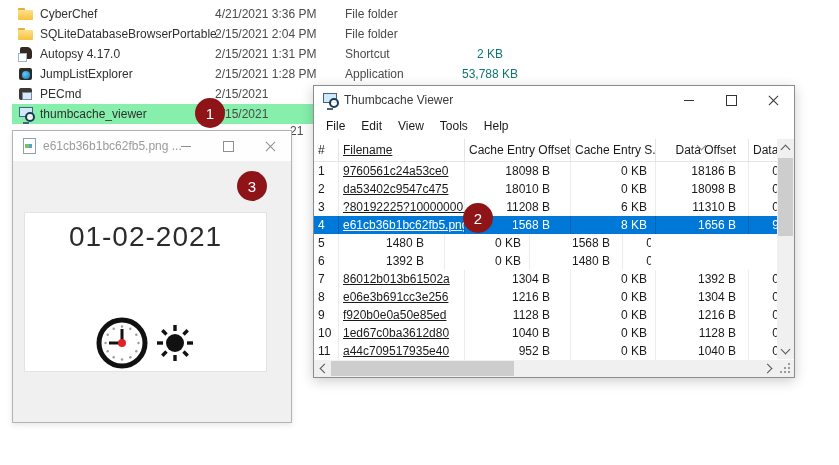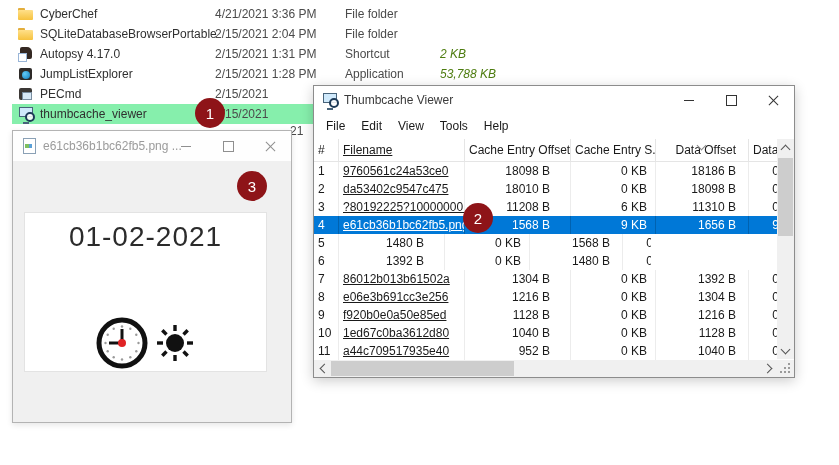--- a/index.html
+++ b/index.html
@@ -7,21 +7,21 @@
        font-family:"Liberation Sans","DejaVu Sans",sans-serif;font-size:12px;color:#3a3a3a;}
 
   
   .explorer{position:absolute;left:12px;top:4px;width:540px;z-index:1;}
   .ex-row{position:relative;height:20px;line-height:20px;width:540px;}
   .ex-row.selected{background:#86efac;}
   .ficon{position:absolute;left:6px;top:2px;width:16px;height:16px;}
   .fname{position:absolute;left:28px;color:#303030;white-space:nowrap;}
   .fdate{position:absolute;left:203px;color:#4a4a4a;white-space:nowrap;}
   .ftype{position:absolute;left:333px;color:#4a4a4a;white-space:nowrap;}
-  .fsize{position:absolute;left:428px;width:100px;text-align:left;color:#4d7c0f;white-space:nowrap;font-style:italic;}
+  .fsize{position:absolute;left:428px;width:100px;text-align:center;color:#0f766e;white-space:nowrap;}
   .frag{position:absolute;left:290px;top:124px;color:#4a4a4a;z-index:1;}
 
   
   .ic-folder::before{content:"";position:absolute;left:0;top:2px;width:7px;height:4px;background:#e3ae3c;border-radius:1px 1px 0 0;}
   .ic-folder::after{content:"";position:absolute;left:0;top:4px;width:15px;height:10px;background:linear-gradient(#ffe08a,#f6c23e);border-radius:1px;}
   .ic-autopsy::after{content:"";position:absolute;left:2px;top:1px;width:12px;height:12px;background:#342822;border-radius:2px 5px 2px 2px;}
   .ic-autopsy::before{content:"";position:absolute;left:0;bottom:0;width:7px;height:7px;background:#fff;border:1px solid #9ab6d8;z-index:1;}
   .ic-jumplist::after{content:"";position:absolute;left:1px;top:2px;width:13px;height:12px;background:#2e2a28;border-radius:2px;}
   .ic-jumplist::before{content:"";position:absolute;left:4px;top:5px;width:8px;height:8px;background:radial-gradient(circle at 35% 35%,#62c9f6,#0e7dbf);border-radius:50%;z-index:1;}
   .ic-pecmd::after{content:"";position:absolute;left:1px;top:2px;width:13px;height:12px;background:#3c3835;border-radius:2px;}
@@ -281,21 +281,21 @@
         <div class="cell c-ceo">11208 B</div>
         <div class="cell c-ces">6 KB</div>
         <div class="cell c-do">11310 B</div>
         <div class="cell c-data"><span class="clipchar">0</span></div>
       </div>
 
       <div class="lv-row selected">
         <div class="cell c-num">4</div>
         <div class="cell c-fn">e61cb36b1bc62fb5.png</div>
         <div class="cell c-ceo">1568 B</div>
-        <div class="cell c-ces">9 KB</div>
+        <div class="cell c-ces">8 KB</div>
         <div class="cell c-do">1656 B</div>
         <div class="cell c-data"><span class="clipchar">9</span></div>
       </div>
 
       <div class="lv-row">
         <div class="cell c-num">5</div>
         <div class="cell c-ceo">1480 B</div>
         <div class="cell c-ces">0 KB</div>
         <div class="cell c-do">1568 B</div>
         <div class="cell c-data"><span class="clipchar">0</span></div>

